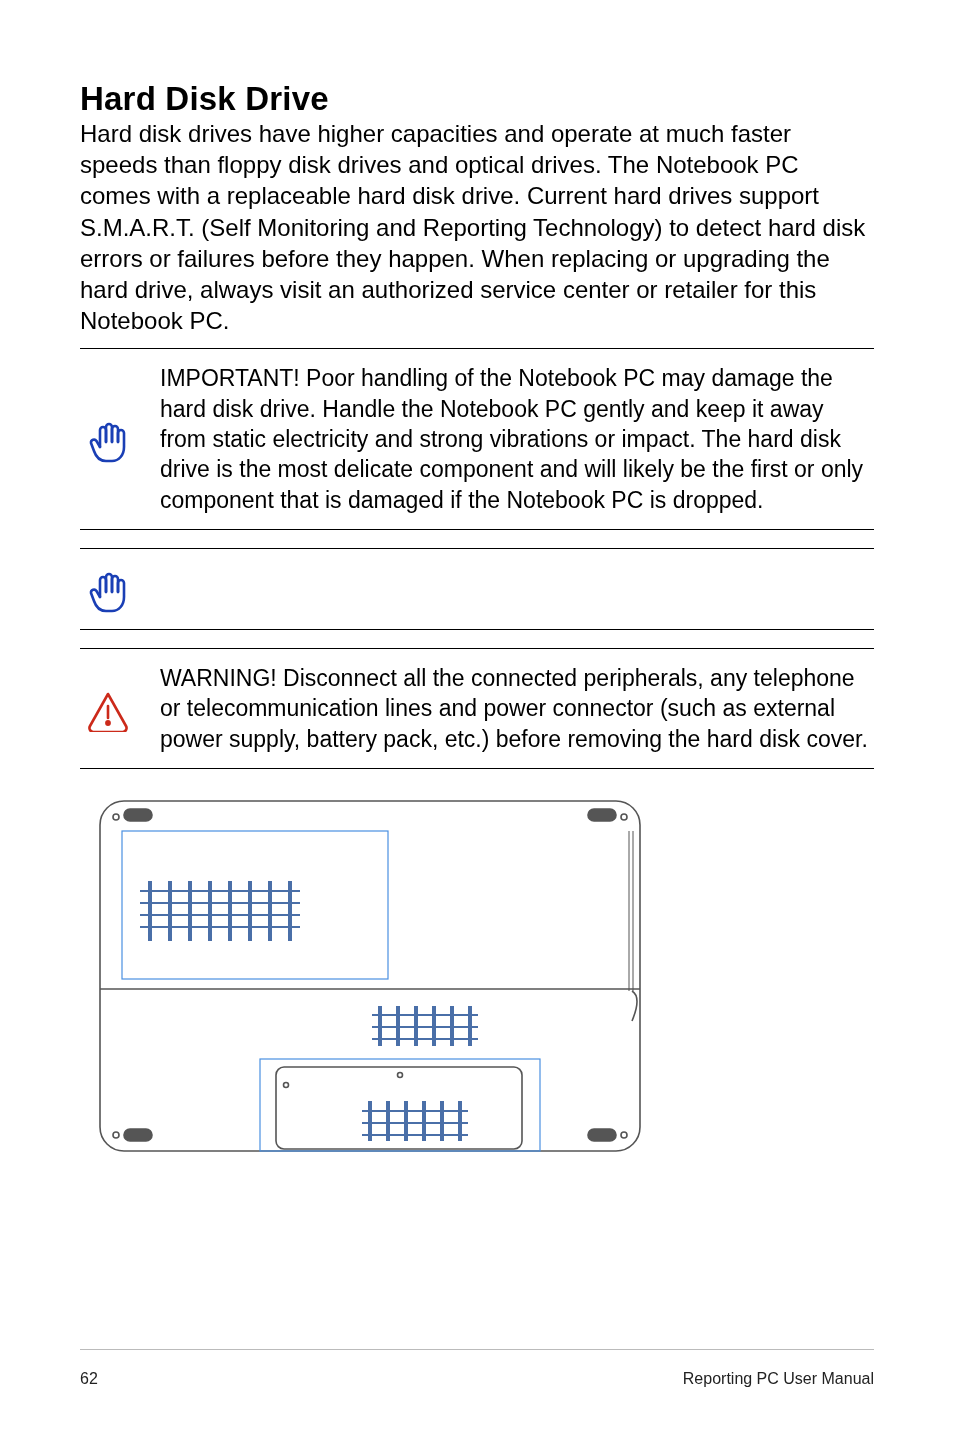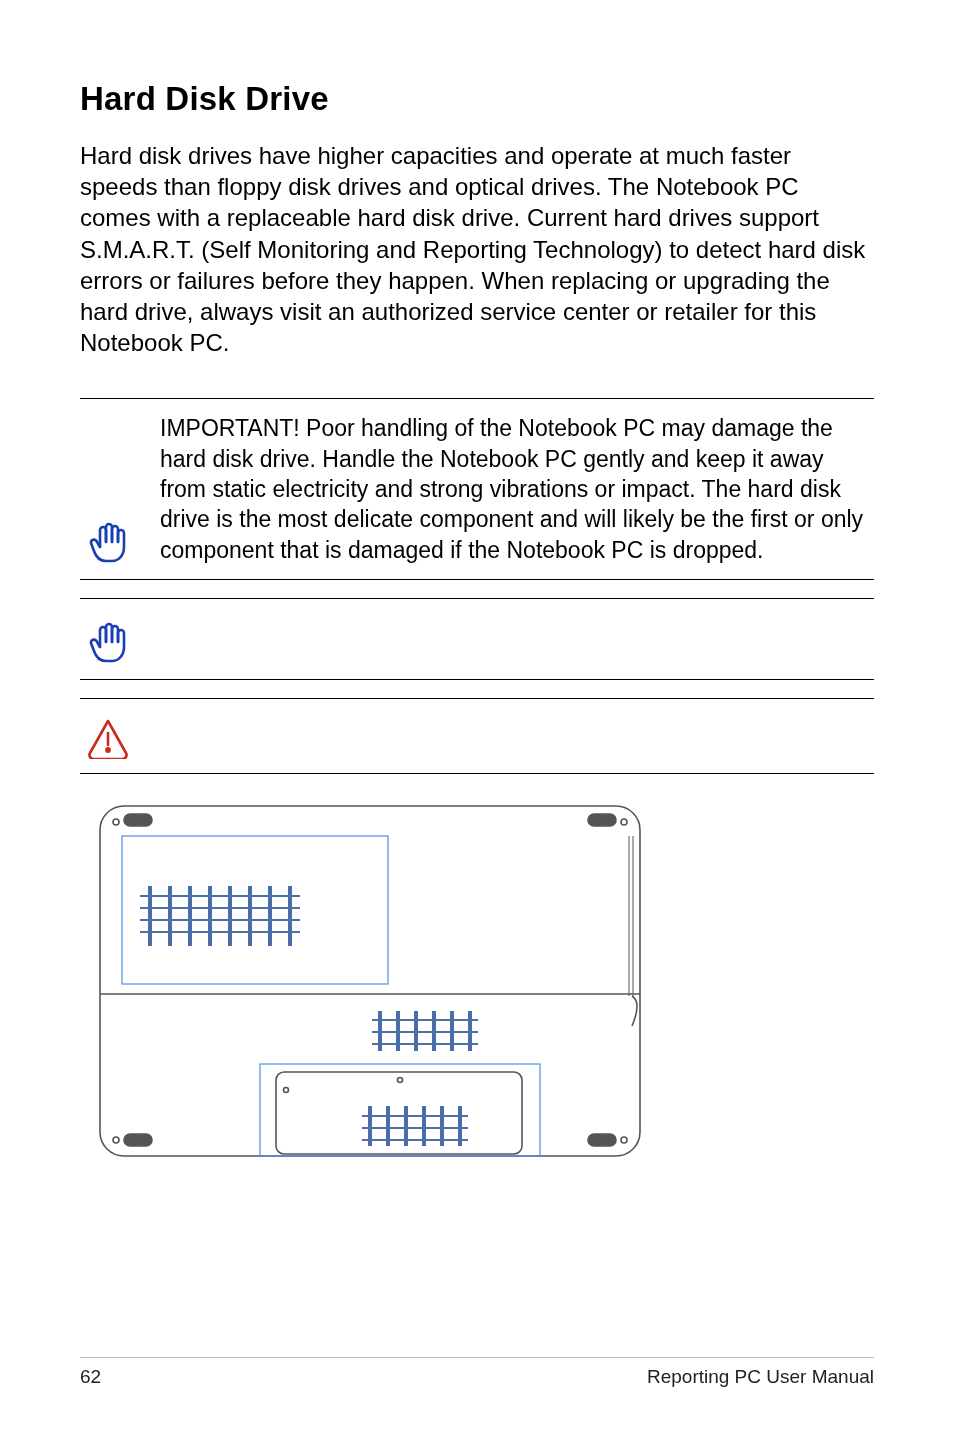--- a/index.html
+++ b/index.html
@@ -12,31 +12,30 @@
       height: 1438px;
       background: #fff;
       font-family: "Segoe UI", Arial, sans-serif;
       padding: 80px 80px 40px 80px;
       position: relative;
       color: #000;
     }
     .title {
       font-size: 33px;
       font-weight: 700;
-      margin-bottom: 22px;
       letter-spacing: 0.2px;
     }
     .body-text {
       font-size: 24px;
       line-height: 1.3;
-      margin-bottom: 40px;
+      margin-bottom: 12px;
     }
     .callout {
       display: flex;
-      align-items: flex-end;
+      align-items: center;
       gap: 24px;
       border-top: 1px solid #000;
       border-bottom: 1px solid #000;
       padding: 14px 0 14px 0;
       margin-bottom: 18px;
     }
     .callout-icon {
       width: 56px;
       flex-shrink: 0;
       display: flex;
@@ -59,24 +58,24 @@
     .diagram {
       margin-top: 22px;
       width: 580px;
     }
     .footer {
       position: absolute;
       bottom: 50px;
       left: 80px;
       right: 80px;
       border-top: 1px solid #bbb;
-      padding-top: 8px;
+      padding-top: 20px;
       display: flex;
       justify-content: space-between;
-      font-size: 19px;
+      font-size: 16px;
       color: #222;
     }
     .page-num {
       color: #222;
     }
   </style>
 </head>
 <body>
 
 <h1 class="title">Hard Disk Drive</h1>
@@ -113,20 +112,21 @@
 <div class="callout">
   <div class="callout-icon">
     <svg class="warn-icon" viewBox="0 0 44 42">
       <g fill="none" stroke="#cc2a1a" stroke-width="2.6" stroke-linejoin="round" stroke-linecap="round">
         <path d="M22 4 L40 36 a4 4 0 0 1 -3.5 6 H7.5 a4 4 0 0 1 -3.5 -6 Z"></path>
         <line x1="22" y1="16" x2="22" y2="28"></line>
         <circle cx="22" cy="33" r="1.6" fill="#cc2a1a"></circle>
       </g>
     </svg>
   </div>
+  <div class="callout-text">WARNING! Disconnect all the connected peripherals, any telephone or telecommunication lines and power connector (such as external power supply, battery pack, etc.) before removing the hard disk cover.</div>
 </div>
 
 <div class="diagram">
   <svg viewBox="0 0 580 370" width="580" height="370">
     <g fill="none" stroke="#555" stroke-width="1.6">
 
       <rect x="20" y="10" width="540" height="350" rx="24" ry="24"></rect>
 
       <circle cx="36" cy="26" r="3"></circle>
       <circle cx="544" cy="26" r="3"></circle>

